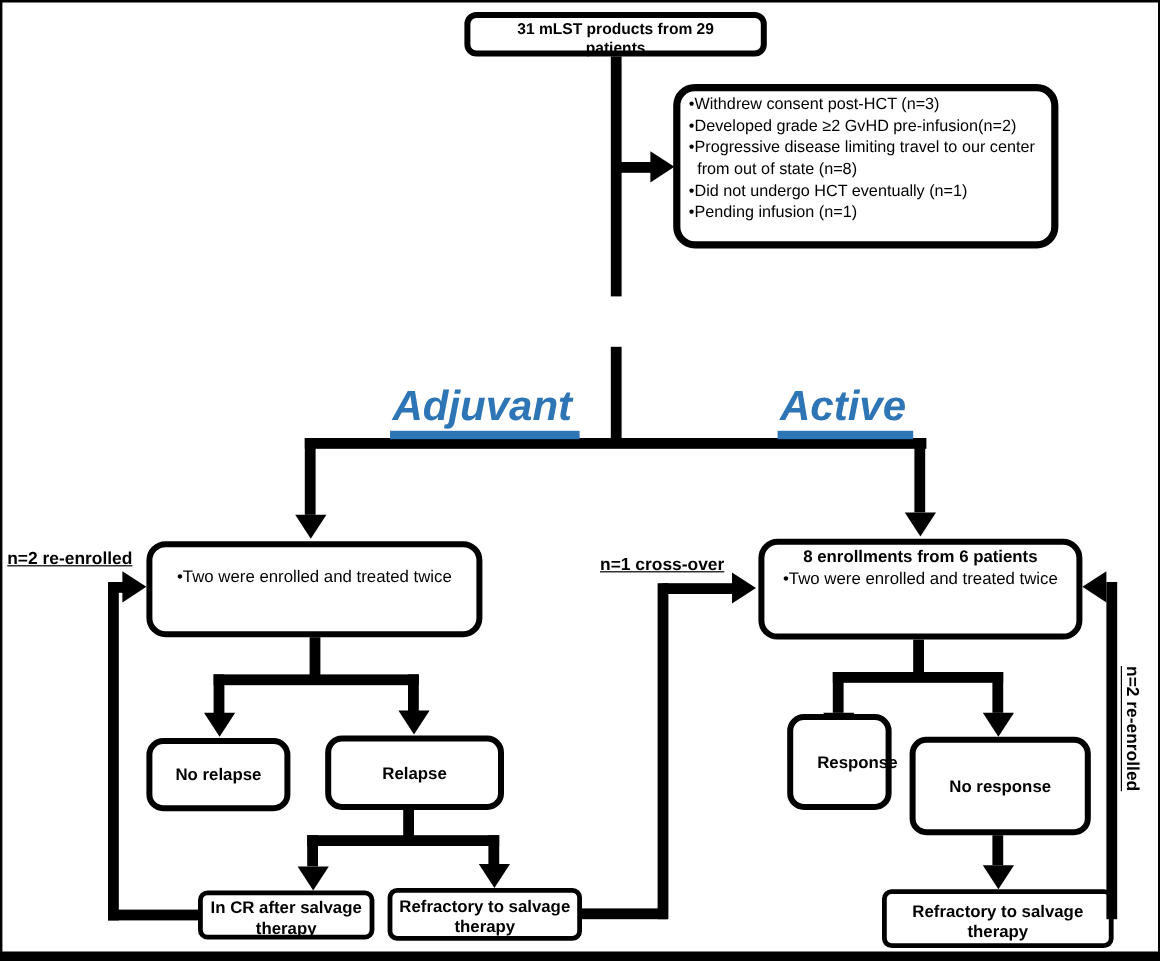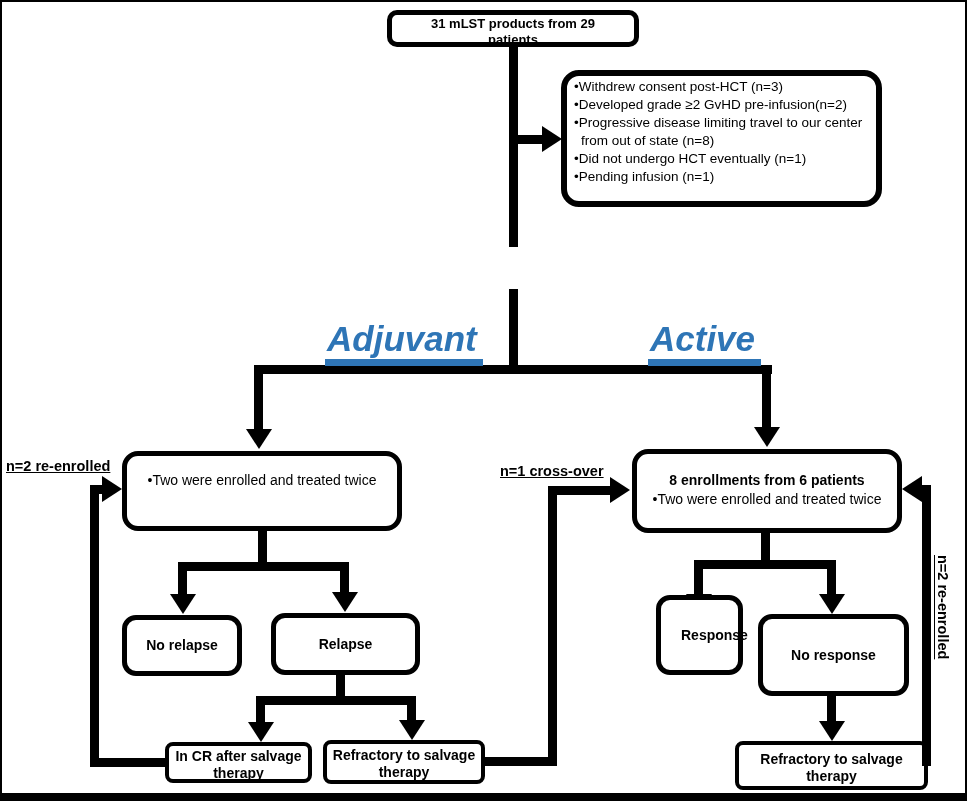--- a/index.html
+++ b/index.html
@@ -43,21 +43,21 @@
     font-size: 35px; font-weight: bold; font-style: italic;
     color: var(--accent, #2E75B6);
     border-bottom: 7px solid var(--accent, #2E75B6);
     padding: 0 6px 1px 2px; line-height: 38px;
   }
   #label-adjuvant { left: 280px; top: 318px; margin-left: 43px; }
   #label-active   { left: 646px; top: 318px; }
 
   .enroll-box { border-radius: 16px; font-size: 14px; line-height: 19px; }
   #box-adjuvant-enroll { left:120px; top:449px; width:280px; height:80px; padding-top:15px; }
-  #box-active-enroll   { left:630px; top:447px; width:270px; height:84px; padding-top:17px; }
+  #box-active-enroll   { left:630px; top:447px; width:270px; height:84px; padding-top:0; }
   .enroll-box .title { font-weight: bold; }
 
   .small-box { border-radius: 14px; font-size: 14px; font-weight: bold; }
   #box-no-relapse  { left:120px; top:613px; width:120px; height:61px; line-height:51px; }
   #box-relapse     { left:269px; top:611px; width:149px; height:62px; line-height:52px; }
   #box-response    { left:654px; top:593px; width:87px;  height:80px; line-height:70px;padding-left:20px; }
   #box-no-response { left:756px; top:612px; width:151px; height:82px; line-height:72px; }
 
   .salvage-box { border-width:4px; border-radius:8px; font-size:14px; font-weight:bold; line-height:17px; }
   #box-in-cr           { left:163px; top:740px; width:147px; height:41px; padding-top:2px; }

